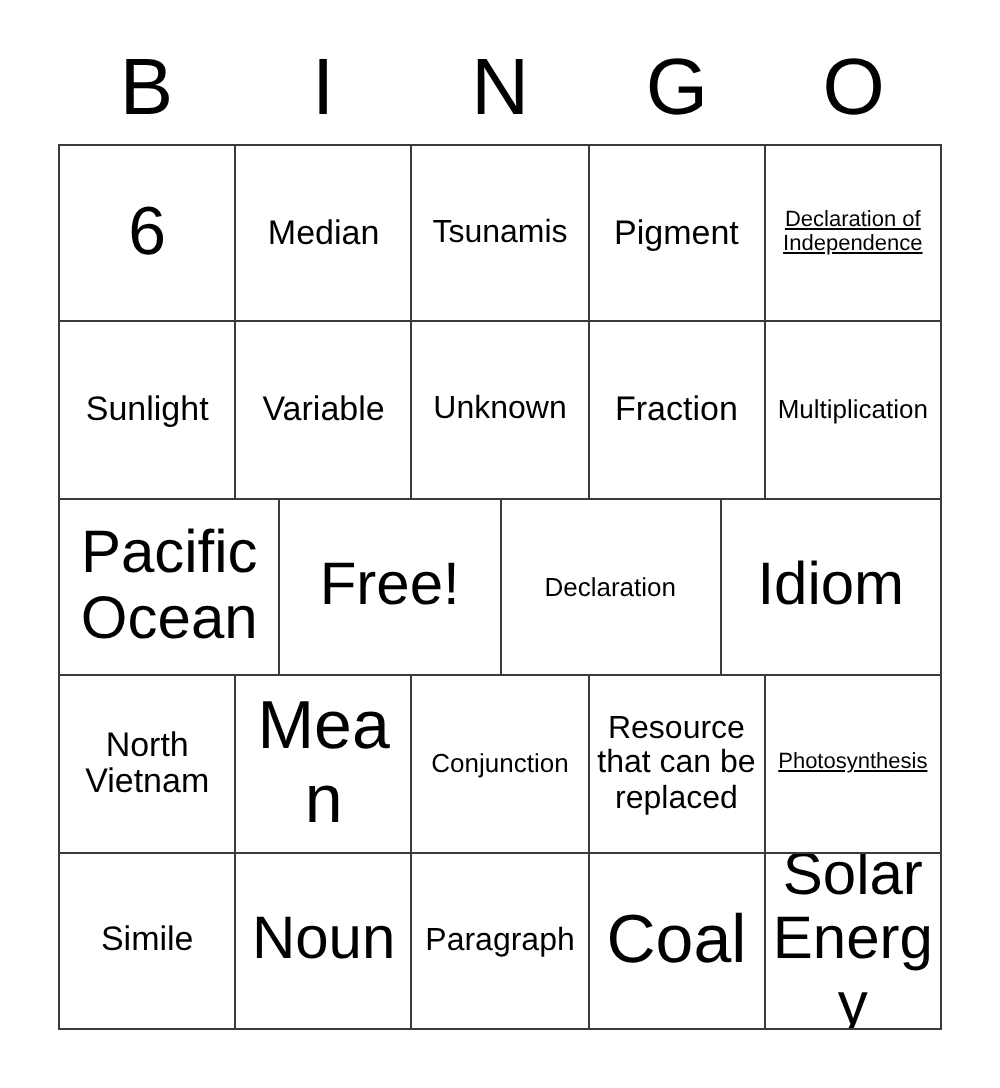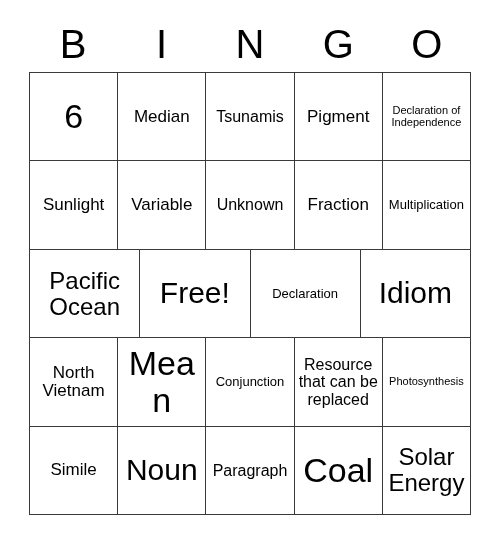--- a/index.html
+++ b/index.html
@@ -83,25 +83,25 @@
     width: 100%;
     line-height: 1.08;
     word-wrap: break-word;
     overflow-wrap: break-word;
     hyphens: none;
   }
 
   
   .sz-xxl .cell-text { font-size: 34px; }
   .sz-xl  .cell-text { font-size: 30px; }
-  .sz-lg  .cell-text { font-size: 24px; }
+  .sz-lg  .cell-text { font-size: 30px; }
   .sz-md  .cell-text { font-size: 17px; }
   .sz-sm  .cell-text { font-size: 16px; }
   .sz-xs  .cell-text { font-size: 13px; }
-  .sz-xxs .cell-text { font-size: 11px; }
+  .sz-xxs .cell-text { font-size: 11px; text-decoration: underline; }
 </style>
 </head>
 <body>
 
 <div class="bingo-card">
 
   <div class="bingo-header">
     <div class="header-cell">B</div>
     <div class="header-cell">I</div>
     <div class="header-cell">N</div>

